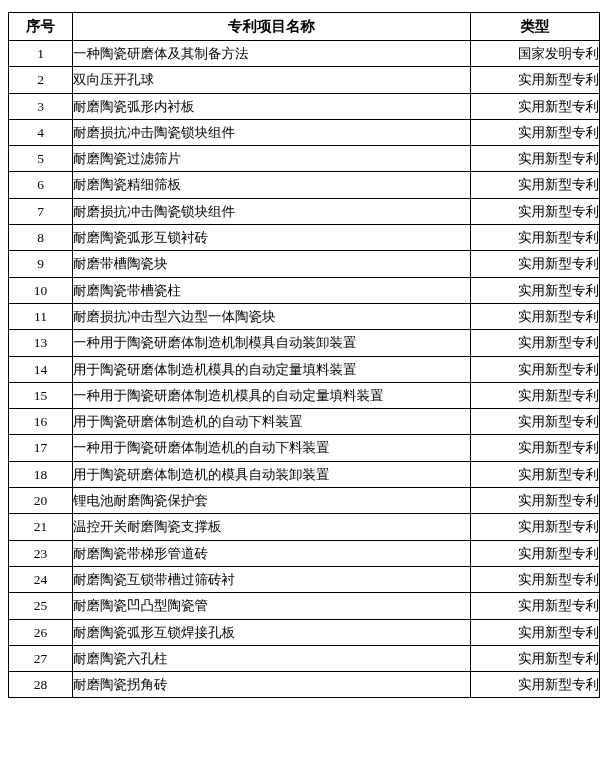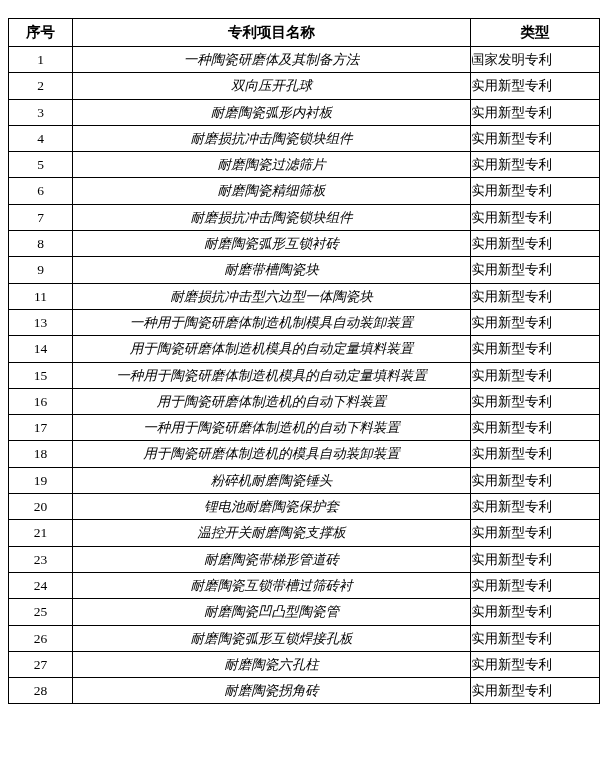--- a/index.html
+++ b/index.html
@@ -12,21 +12,21 @@
     height: 770px;
     font-family: "Liberation Serif", "DejaVu Serif", serif;
     color: #000000;
     overflow: hidden;
   }
   .page {
     width: 607px;
     height: 688px;
     position: relative;
     box-sizing: border-box;
-    padding: 18px 8px 0 8px;
+    padding: 12px 8px 0 8px;
   }
   table.patent-table {
     border-collapse: collapse;
     width: 591px;
     table-layout: fixed;
     border: 1px solid #000;
   }
   table.patent-table col.c-index { width: 64px; }
   table.patent-table col.c-name  { width: 398px; }
   table.patent-table col.c-type  { width: 129px; }
@@ -47,28 +47,26 @@
     text-align: center;
     font-size: 14.5px;
     height: 27px;
     line-height: 27px;
   }
   td.idx {
     text-align: center;
     font-size: 13px;
   }
   td.name {
-    text-align: center;
+    text-align: left;
     padding-left: 8px;
-    font-style: italic;
   }
   td.type {
-    text-align: left;
+    text-align: right;
     font-size: 13px;
-    border-radius: 13px;
   }
 </style>
 </head>
 <body>
 
 <div class="page">
   <table class="patent-table">
     <colgroup>
       <col class="c-index">
       <col class="c-name">
@@ -121,20 +119,25 @@
           <td class="idx">8</td>
           <td class="name">耐磨陶瓷弧形互锁衬砖</td>
           <td class="type">实用新型专利</td>
         </tr>
         <tr>
           <td class="idx">9</td>
           <td class="name">耐磨带槽陶瓷块</td>
           <td class="type">实用新型专利</td>
         </tr>
         <tr>
+          <td class="idx">10</td>
+          <td class="name">耐磨陶瓷带槽瓷柱</td>
+          <td class="type">实用新型专利</td>
+        </tr>
+        <tr>
           <td class="idx">11</td>
           <td class="name">耐磨损抗冲击型六边型一体陶瓷块</td>
           <td class="type">实用新型专利</td>
         </tr>
         <tr>
           <td class="idx">13</td>
           <td class="name">一种用于陶瓷研磨体制造机制模具自动装卸装置</td>
           <td class="type">实用新型专利</td>
         </tr>
         <tr>
@@ -153,25 +156,20 @@
           <td class="type">实用新型专利</td>
         </tr>
         <tr>
           <td class="idx">17</td>
           <td class="name">一种用于陶瓷研磨体制造机的自动下料装置</td>
           <td class="type">实用新型专利</td>
         </tr>
         <tr>
           <td class="idx">18</td>
           <td class="name">用于陶瓷研磨体制造机的模具自动装卸装置</td>
-          <td class="type">实用新型专利</td>
-        </tr>
-        <tr>
-          <td class="idx">19</td>
-          <td class="name">粉碎机耐磨陶瓷锤头</td>
           <td class="type">实用新型专利</td>
         </tr>
         <tr>
           <td class="idx">20</td>
           <td class="name">锂电池耐磨陶瓷保护套</td>
           <td class="type">实用新型专利</td>
         </tr>
         <tr>
           <td class="idx">21</td>
           <td class="name">温控开关耐磨陶瓷支撑板</td>

